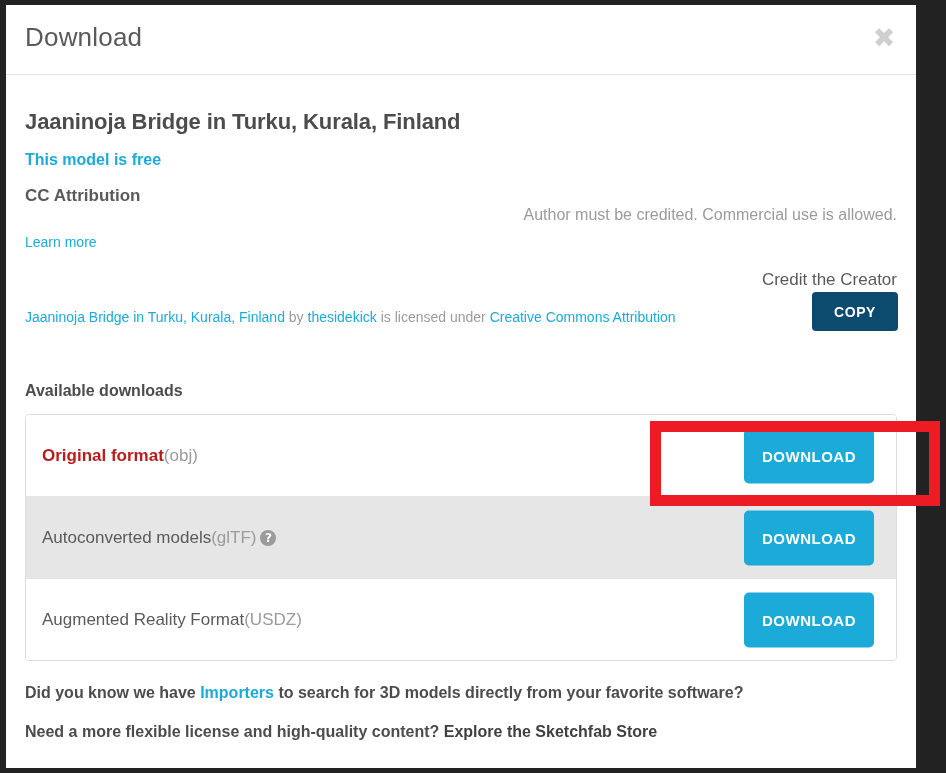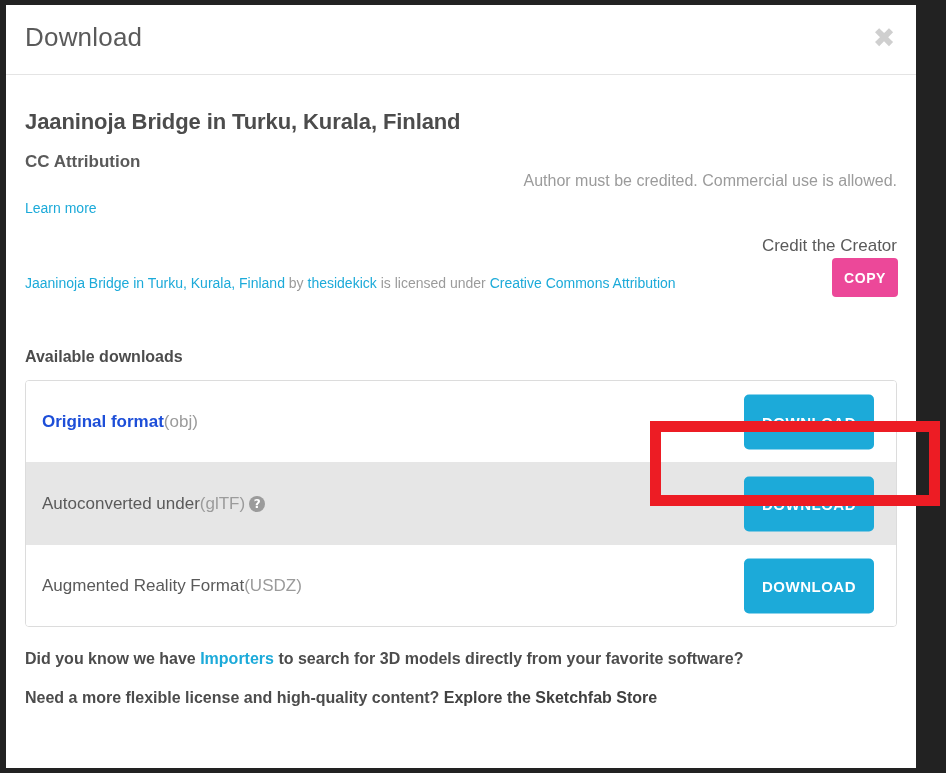--- a/index.html
+++ b/index.html
@@ -122,23 +122,23 @@
   }
   .credit-line a {
     color: #1caad9;
     text-decoration: none;
     cursor: pointer;
   }
   .copy-button {
     position: absolute;
     right: -1px;
     top: -9px;
-    width: 66px;
+    width: 86px;
     height: 39px;
-    background: #ec4899;
+    background: #0c4a6e;
     border: none;
     border-radius: 4px;
     color: #ffffff;
     font-size: 14px;
     font-weight: bold;
     letter-spacing: 0.6px;
     cursor: pointer;
     font-family: "Liberation Sans", sans-serif;
   }
 
@@ -168,21 +168,21 @@
 
   .row-label {
     position: absolute;
     left: 16px;
     top: 50%;
     transform: translateY(-50%);
     font-size: 17px;
     color: #5a5a5a;
     white-space: nowrap;
   }
-  .row-label .strong { font-weight: bold; color: #1d4ed8; }
+  .row-label .strong { font-weight: bold; color: #b91c1c; }
   .row-label .muted { color: #9b9b9b; }
 
   .help-icon {
     display: inline-block;
     width: 16px;
     height: 16px;
     border-radius: 50%;
     background: #9b9b9b;
     color: #ffffff;
     font-size: 12px;
@@ -254,20 +254,21 @@
 
     <div class="modal-header">
       <div class="modal-title">Download</div>
       <div class="close-icon">✖</div>
     </div>
 
     <div class="modal-body">
 
       <div class="model-title">Jaaninoja Bridge in Turku, Kurala, Finland</div>
 
+      <div class="free-label">This model is free</div>
 
       <div class="license-name">CC Attribution</div>
       <div class="license-desc">Author must be credited. Commercial use is allowed.</div>
       <div class="learn-more">Learn more</div>
 
       <div class="credit-heading">Credit the Creator</div>
 
       <div class="credit-row">
         <div class="credit-line"><a>Jaaninoja Bridge in Turku, Kurala, Finland</a><span> by </span><a>thesidekick</a><span> is licensed under </span><a>Creative Commons Attribution</a></div>
         <button class="copy-button">COPY</button>
@@ -276,21 +277,21 @@
       <div class="available-heading">Available downloads</div>
 
       <div class="downloads-list">
 
         <div class="download-row">
           <div class="row-label"><span class="strong">Original format</span><span class="muted">(obj)</span></div>
           <button class="download-button">DOWNLOAD</button>
         </div>
 
         <div class="download-row shaded">
-          <div class="row-label"><span>Autoconverted under</span><span class="muted">(glTF)</span><span class="help-icon">?</span></div>
+          <div class="row-label"><span>Autoconverted models</span><span class="muted">(glTF)</span><span class="help-icon">?</span></div>
           <button class="download-button">DOWNLOAD</button>
         </div>
 
         <div class="download-row">
           <div class="row-label"><span>Augmented Reality Format</span><span class="muted">(USDZ)</span></div>
           <button class="download-button">DOWNLOAD</button>
         </div>
 
       </div>
 

